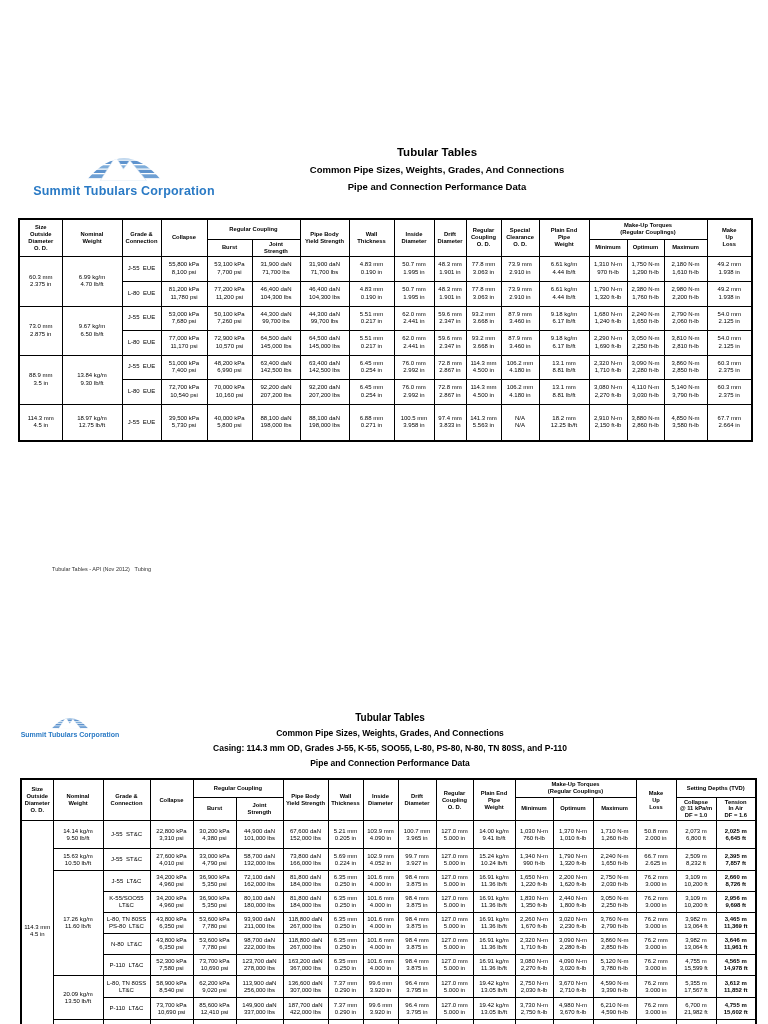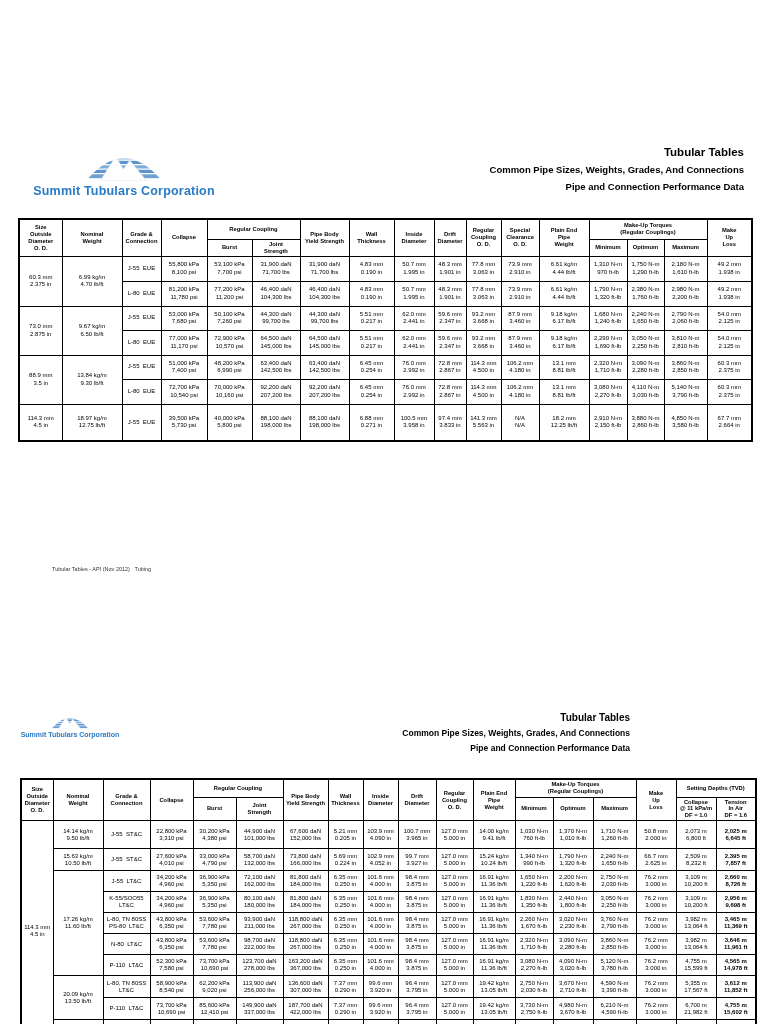--- a/index.html
+++ b/index.html
@@ -9,21 +9,21 @@
   }
   .abs{position:absolute;}
   
   .logo{display:flex;flex-direction:column;align-items:center;}
   .logo-text{font-weight:bold;color:#2a7ac5;white-space:nowrap;}
   .logo1{left:40px;top:146px;width:168px;}
   .logo1 .logo-text{font-size:12.5px;margin-top:2px;letter-spacing:0.2px;}
   .logo2{left:30px;top:712px;width:80px;}
   .logo2 .logo-text{font-size:7px;margin-top:1px;}
   
-  .titles{text-align:right;font-weight:bold;}
+  .titles{text-align:center;font-weight:bold;}
   .t1{left:130px;top:146px;width:614px;}
   .t1 .main{font-size:11.5px;margin-bottom:6px;}
   .t1 .sub{font-size:9.5px;margin-bottom:6px;}
   .t2{left:150px;top:712px;width:480px;}
   .t2 .main{font-size:10px;margin-bottom:5px;}
   .t2 .sub{font-size:8.5px;margin-bottom:5px;}
   
   .spec-table{border-collapse:collapse;table-layout:fixed;border:2px solid #000;}
   .spec-table th,.spec-table td{
     border:1px solid #000;text-align:center;vertical-align:middle;
@@ -387,20 +387,21 @@
       <rect x="0" y="44" width="130" height="6" fill="#6fa0d4"></rect>
       <path d="M28 54 L52 16 L64 36 L74 22 L100 54 Z" fill="#ffffff" stroke="#c8dcf0" stroke-width="1"></path>
     </g>
   </svg>
   <div class="logo-text">Summit Tubulars Corporation</div>
 </div>
 
 <div class="abs titles t2">
   <div class="main">Tubular Tables</div>
   <div class="sub">Common Pipe Sizes, Weights, Grades, And Connections</div>
+  <div class="sub">Casing: 114.3 mm OD, Grades J-55, K-55, SOO55, L-80, PS-80, N-80, TN 80SS, and P-110</div>
   <div class="sub">Pipe and Connection Performance Data</div>
 </div>
 
 <div class="abs" style="left:20px;top:778px;">
     <table class="spec-table">
       <colgroup>
         <col style="width: 32px;">
         <col style="width: 50px;">
         <col style="width: 47px;">
         <col style="width: 43px;">

